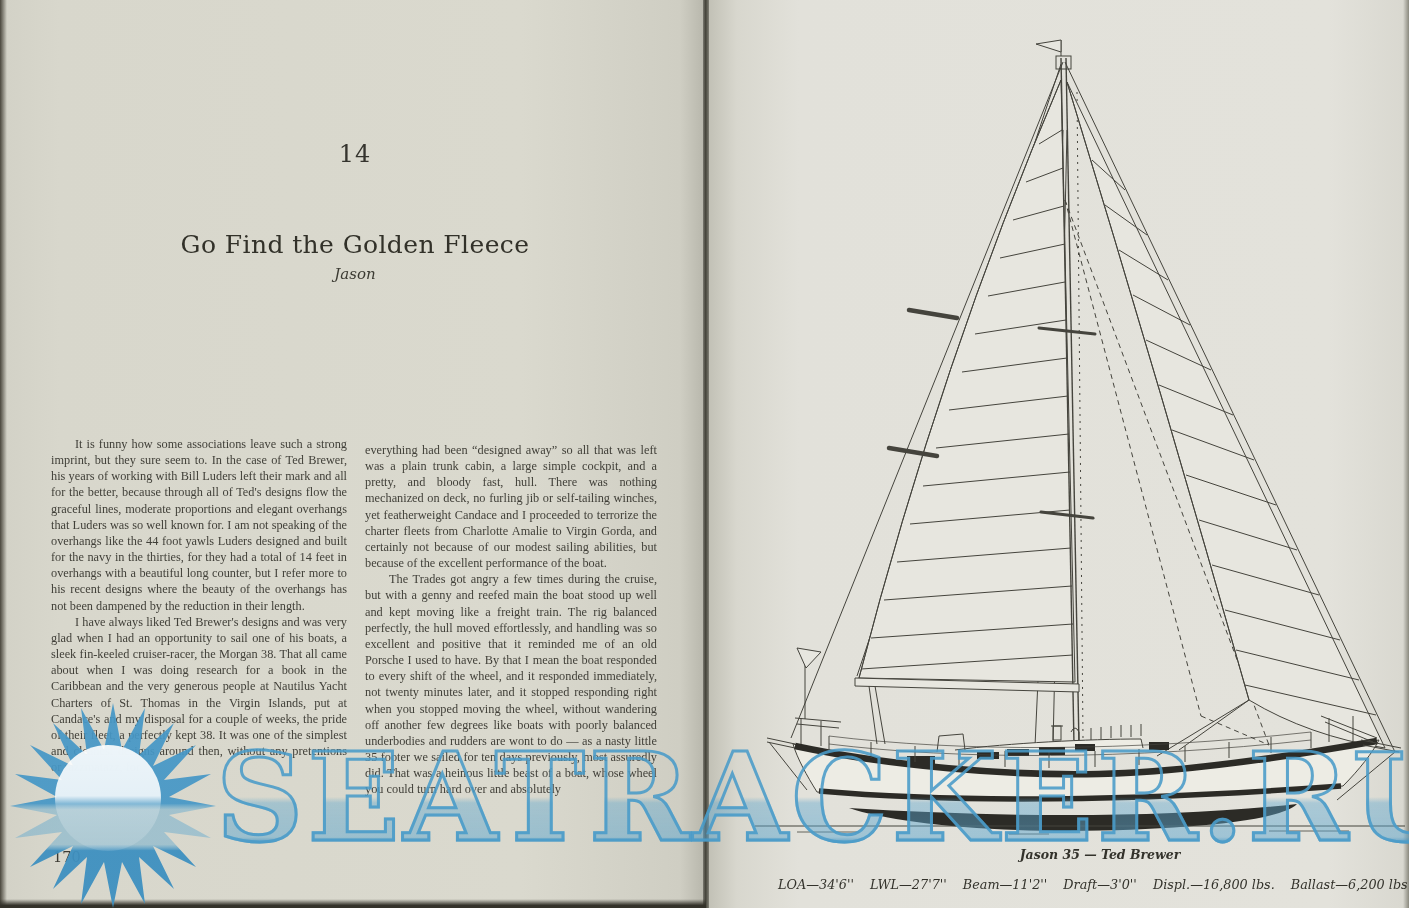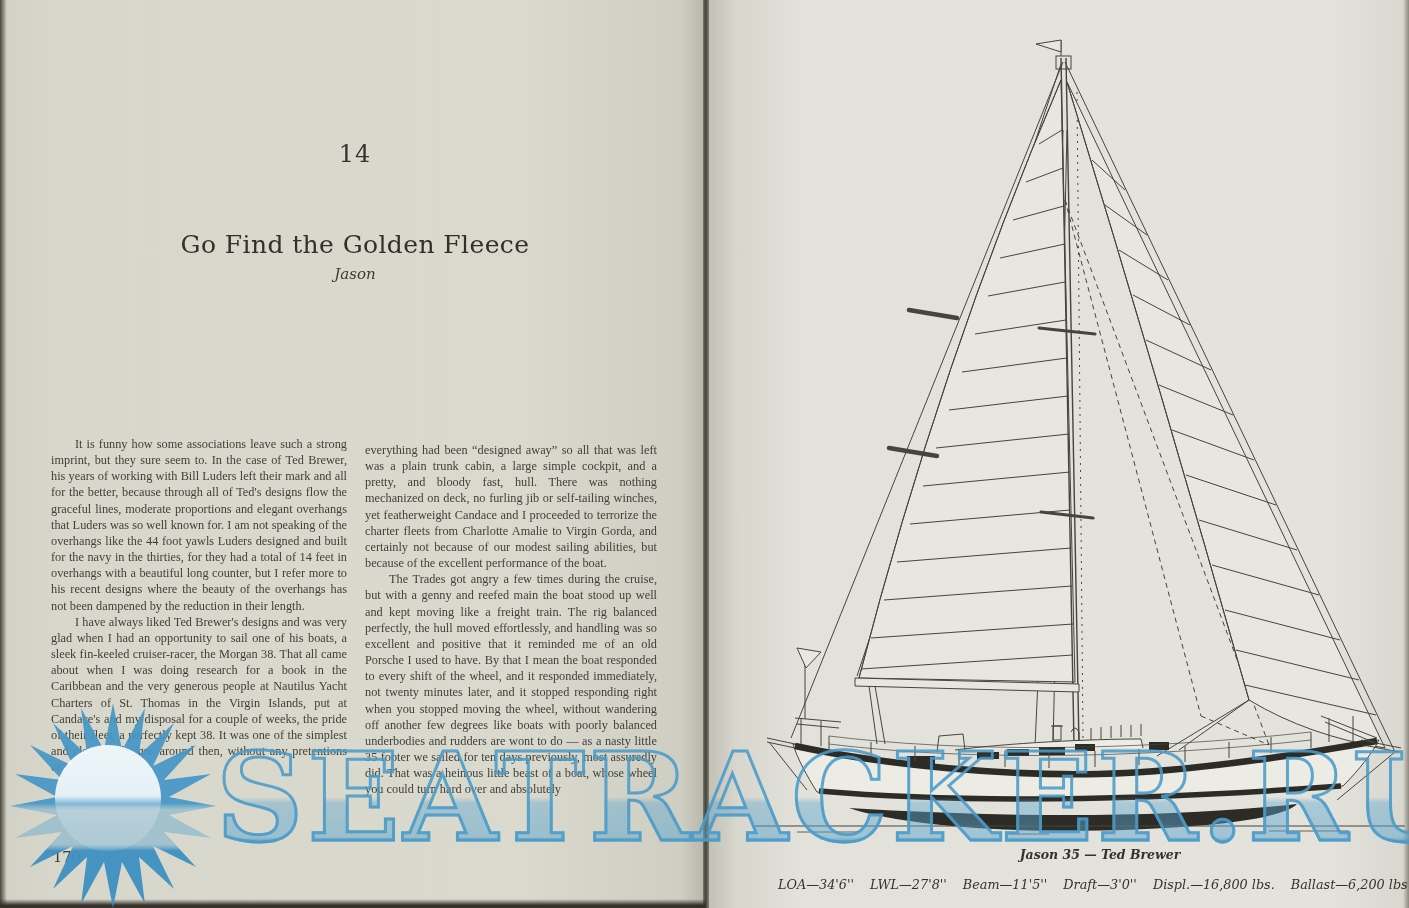--- a/index.html
+++ b/index.html
@@ -229,21 +229,21 @@
       <line x1="112" y1="721" x2="112" y2="746"></line>
       <line x1="96" y1="656" x2="96" y2="719"></line>
       <path d="M88,648 L112,652 L97,668 Z" fill="#e7e6df"></path>
       <path d="M58,738 L86,744 M58,742 L86,748"></path>
       <line x1="60" y1="742" x2="98" y2="790"></line>
     </g>
   </svg>
 
   <div class="boat-caption">Jason 35 — Ted Brewer</div>
   <div class="boat-specs">
-    <span>LOA—34'6''</span><span>LWL—27'8''</span><span>Beam—11'5''</span><span>Draft—3'0''</span><span>Displ.—16,800 lbs.</span><span>Ballast—6,200 lbs.</span>
+    <span>LOA—34'6''</span><span>LWL—27'7''</span><span>Beam—11'2''</span><span>Draft—3'0''</span><span>Displ.—16,800 lbs.</span><span>Ballast—6,200 lbs.</span>
   </div>
 
   <div class="bottom-edge-left"></div>
 
   <div class="watermark">
     <svg class="sun-logo" width="236" height="216" viewBox="0 0 236 216" xmlns="http://www.w3.org/2000/svg">
       <defs>
         <linearGradient id="sunGrad" x1="0" y1="0" x2="0" y2="1">
           <stop offset="0%" stop-color="#4697c6" stop-opacity="0.93"></stop>
           <stop offset="49%" stop-color="#4697c6" stop-opacity="0.93"></stop>

